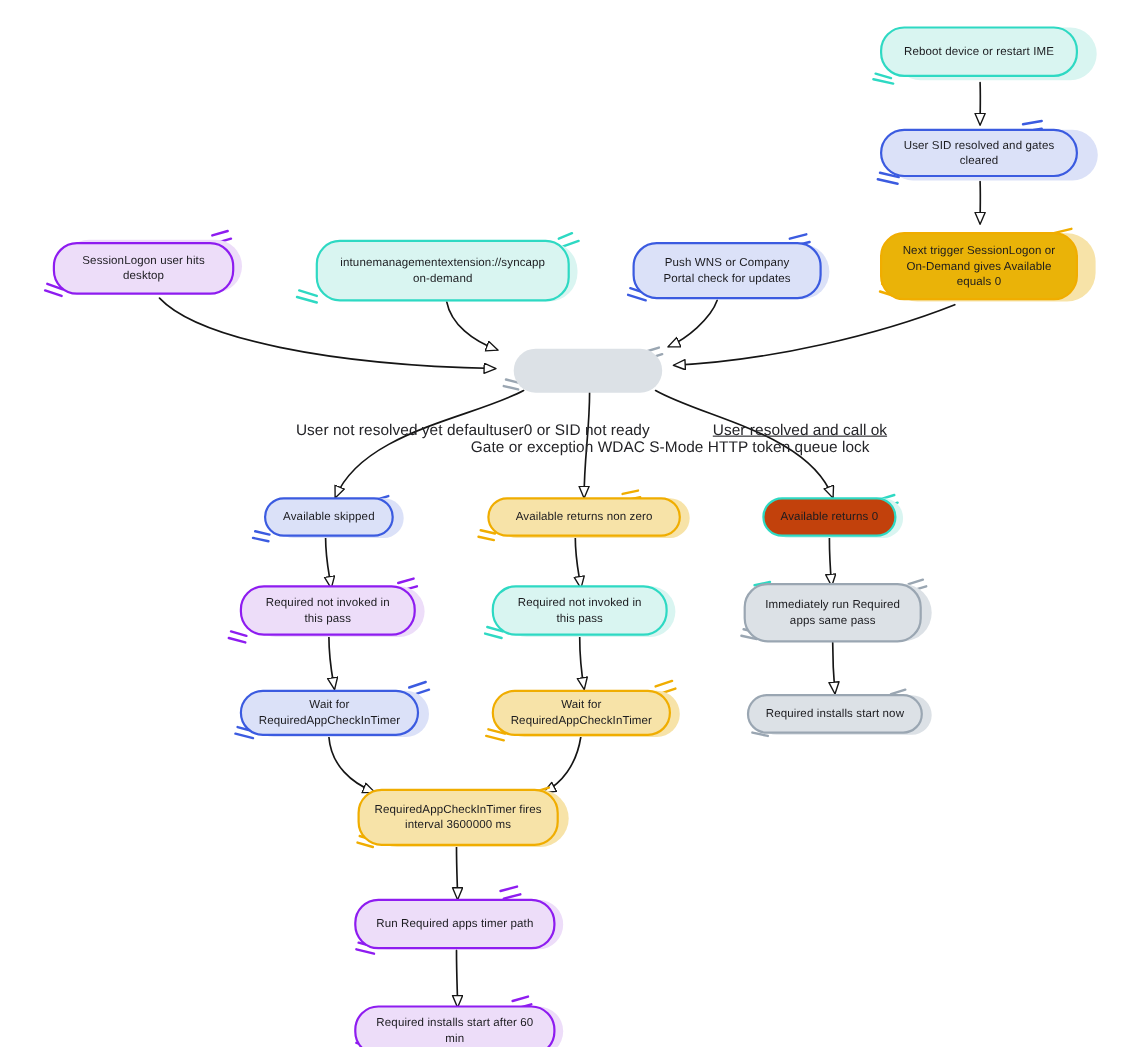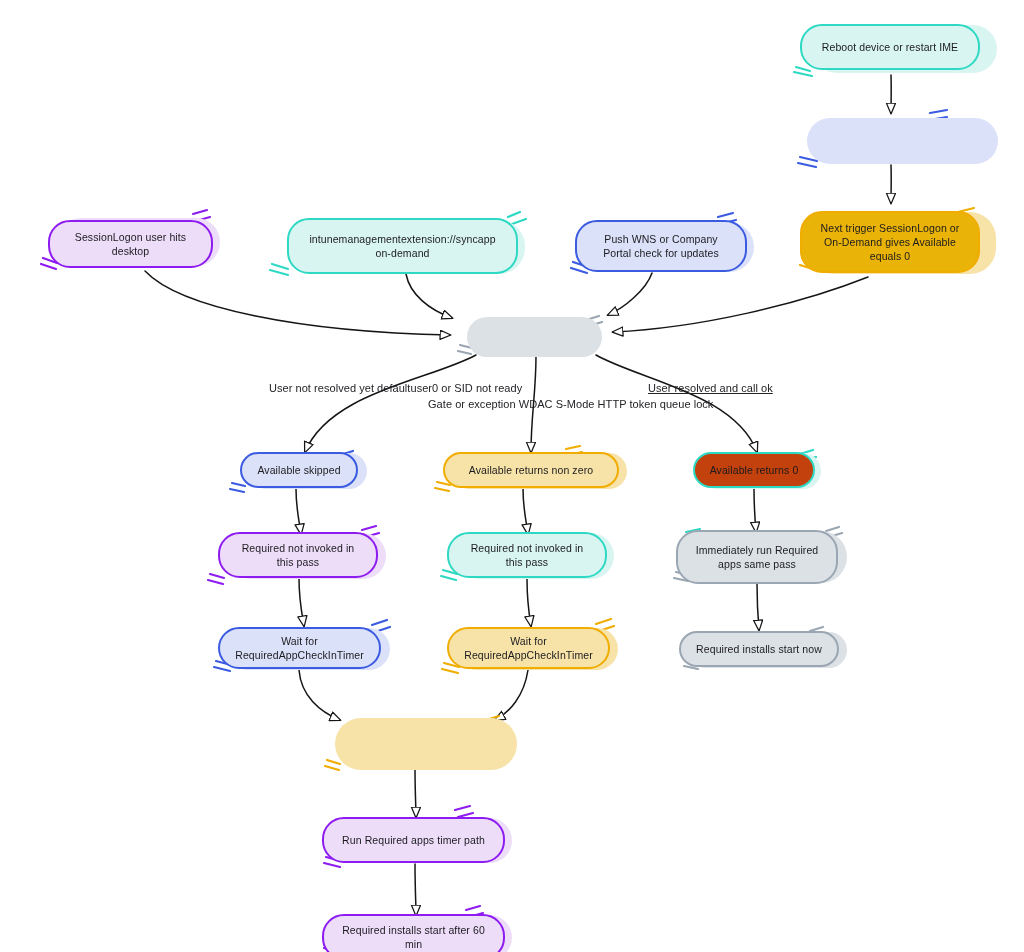--- a/index.html
+++ b/index.html
@@ -55,21 +55,21 @@
     width: 100%;
   }
   
   .blob {
     position: absolute;
     border-radius: 26px;
     z-index: 0;
   }
   .edge-label {
     position: absolute;
-    font-size: 11px;
+    font-size: 14px;
     color: #242428;
     white-space: nowrap;
     letter-spacing: 0.05px;
   }
   .footer-strip {
     position: absolute;
     left: 0;
     bottom: 0;
     width: 1024px;
     height: 6px;
@@ -248,20 +248,23 @@
   <div class="blob" style="left:456px;top:616px;width:162px;height:42px;background:#F7E3A8;"></div>
   <div class="blob" style="left:688px;top:620px;width:159px;height:36px;background:#DCE1E6;"></div>
   <div class="blob" style="left:335px;top:706px;width:182px;height:52px;background:#F7E3A8;"></div>
   <div class="blob" style="left:330px;top:806px;width:182px;height:45px;background:#EDDDF9;"></div>
   <div class="blob" style="left:330px;top:903px;width:182px;height:45px;background:#EDDDF9;"></div>
 
   <div class="node" style="left:800px;top:12px;width:180px;height:46px;border-color:#2ED9C3;background:#D9F5F1;">
     <span class="nlabel">Reboot device or restart IME</span>
   </div>
 
+  <div class="node" style="left:800px;top:105px;width:180px;height:44px;border-color:#3B5BE0;background:#DBE1F8;">
+    <span class="nlabel">User SID resolved and gates cleared</span>
+  </div>
 
   <div class="node" style="left:800px;top:199px;width:180px;height:62px;border-color:#F0AD00;background:#eab308;">
     <span class="nlabel">Next trigger SessionLogon or On-Demand gives Available equals 0</span>
   </div>
 
   <div class="node" style="left:48px;top:208px;width:165px;height:48px;border-color:#8E1CF0;background:#EDDDF9;">
     <span class="nlabel">SessionLogon user hits desktop</span>
   </div>
 
   <div class="node" style="left:287px;top:206px;width:231px;height:56px;border-color:#2ED9C3;background:#D9F5F1;">
@@ -302,20 +305,23 @@
   </div>
 
   <div class="node" style="left:447px;top:615px;width:163px;height:42px;border-color:#F0AD00;background:#F7E3A8;">
     <span class="nlabel">Wait for RequiredAppCheckInTimer</span>
   </div>
 
   <div class="node" style="left:679px;top:619px;width:160px;height:36px;border-color:#9AA6B2;background:#DCE1E6;border-radius:18px;align-items:center;">
     <span class="nlabel">Required installs start now</span>
   </div>
 
+  <div class="node" style="left:325px;top:705px;width:183px;height:52px;border-color:#F0AD00;background:#F7E3A8;">
+    <span class="nlabel">RequiredAppCheckInTimer fires interval 3600000 ms</span>
+  </div>
 
   <div class="node" style="left:322px;top:805px;width:183px;height:46px;border-color:#8E1CF0;background:#EDDDF9;justify-content:center;">
     <span class="nlabel">Run Required apps timer path</span>
   </div>
 
   <div class="node" style="left:322px;top:902px;width:183px;height:46px;border-color:#8E1CF0;background:#EDDDF9;">
     <span class="nlabel">Required installs start after 60 min</span>
   </div>
 
   <div class="edge-label" style="left:269px;top:370px;">User not resolved yet defaultuser0 or SID not ready</div>

